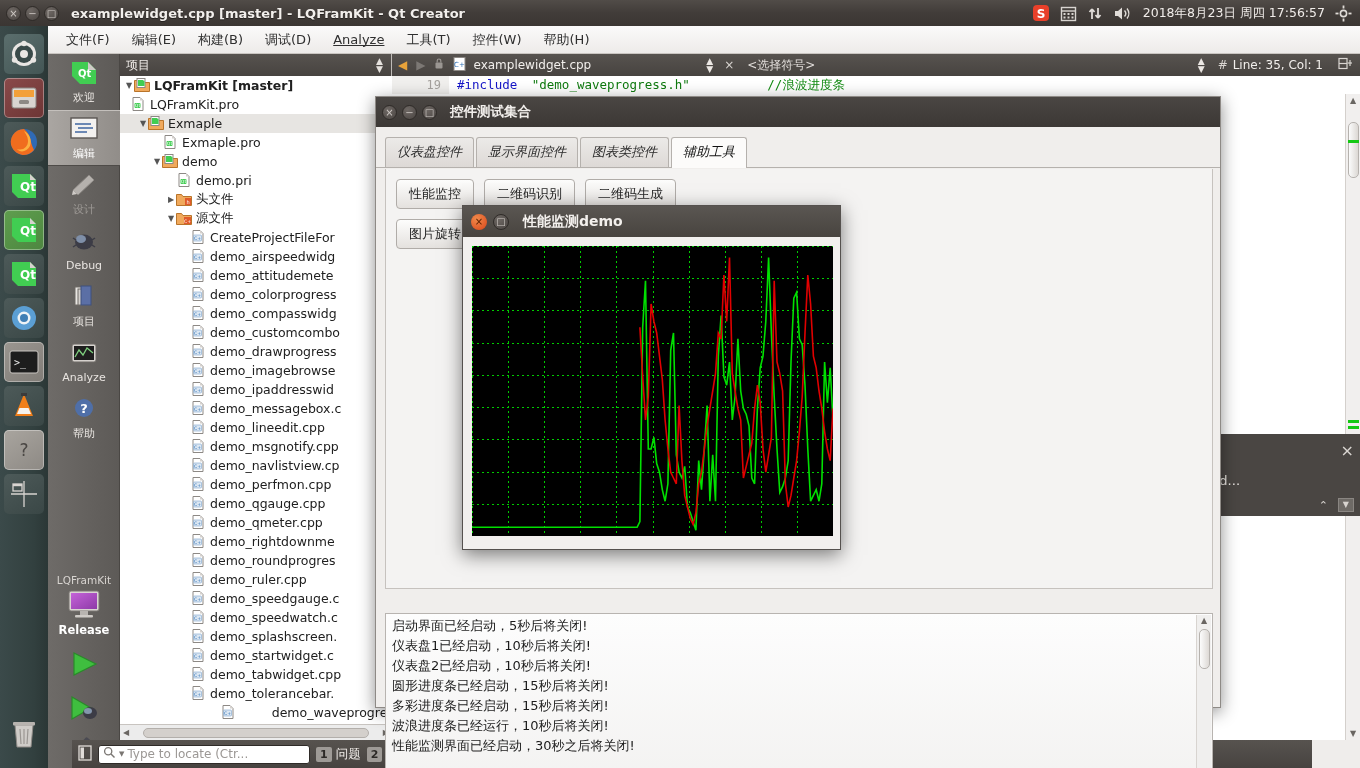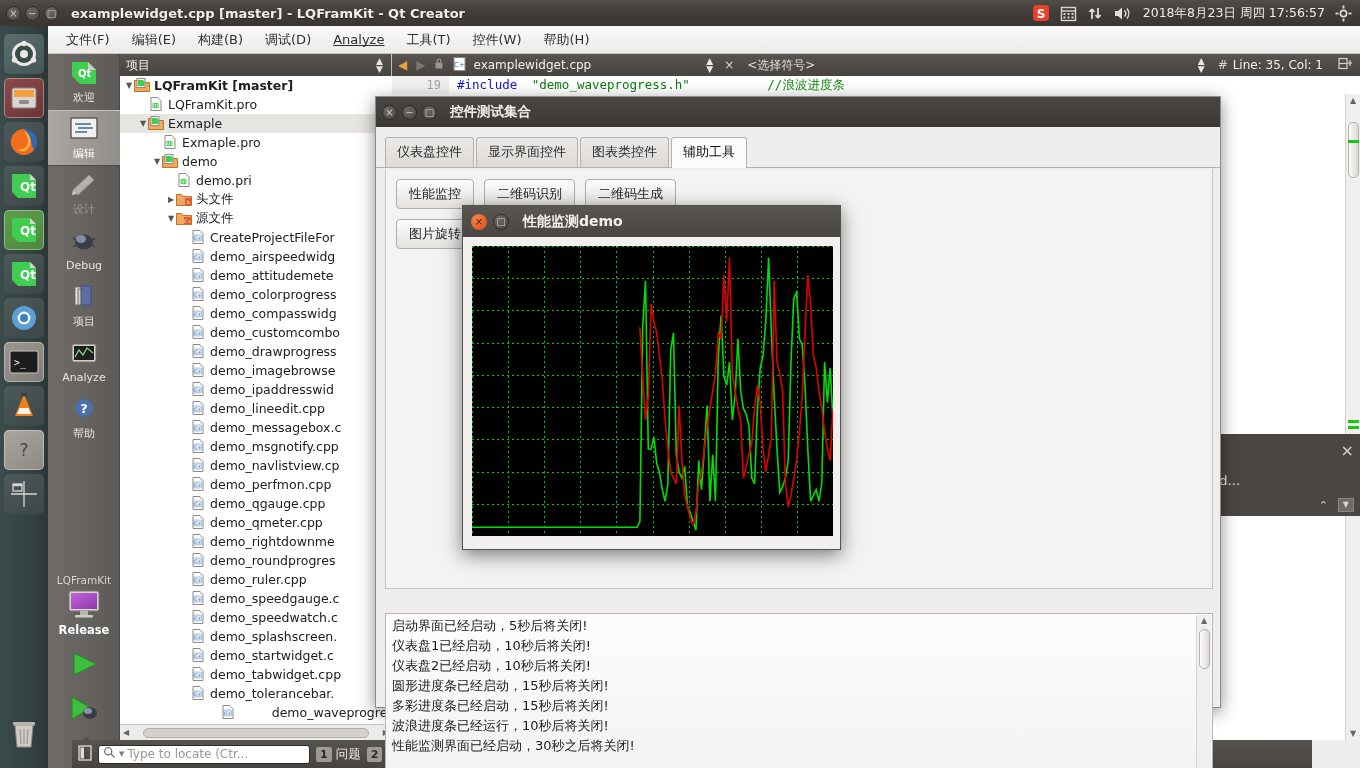--- a/index.html
+++ b/index.html
@@ -142,21 +142,21 @@
              border: 1px solid #4a4643; padding: 1px 2px; }
 
   
   #dlg { position: absolute; left: 375px; top: 96px; width: 846px; height: 612px;
          background: #f0eeec; border: 1px solid #8e8a86;
          box-shadow: 0 4px 16px rgba(0,0,0,.45); }
   #dlgbar { height: 30px; background: linear-gradient(to bottom,#4a4643,#3c3835);
             display: flex; align-items: center; padding-left: 6px; gap: 5px; }
   #dlgbar .ttl { margin-left: 8px; color: #f2efec; font-size: 13.5px; font-weight: bold; }
   #tabs { display: flex; align-items: flex-end; height: 30px; padding-left: 9px;
-          margin-top: 11px; border-bottom: 1px solid #b5b1ad; }
+          margin-top: 11px; border-bottom: 1px solid #b5b1ad; font-style: italic; }
   .tab { padding: 5px 11px 6px; font-size: 13px; color: #2b2b2b;
          background: linear-gradient(to bottom,#eceae8,#ddd9d6);
          border: 1px solid #b5b1ad; border-bottom: none;
          border-radius: 3px 3px 0 0; margin-right: 2px; white-space: nowrap; }
   .tab.active { background: #fcfbfa; color: #111; margin-bottom: -1px; padding-bottom: 7px; }
   #dlgbody { position: absolute; left: 9px; top: 72px; width: 828px; height: 420px;
              background: #f4f3f2; border: 1px solid #c6c2be; border-top: none; }
   .btnrow { display: flex; gap: 10px; padding: 10px 0 0 10px; }
   .qbtn { min-width: 74px; padding: 5px 12px; font-size: 13px; color: #242424;
           background: linear-gradient(to bottom,#fdfdfc,#e4e1de);
@@ -489,21 +489,21 @@
       <div id="tree">
           <div class="trow" style="padding-left: 4px;">
             <span class="tw">▼</span>
             <span class="ticon"><svg width="16" height="14" viewBox="0 0 16 14">
                 <path d="M0.5 2.5h5l1.5 2h8.5v9H0.5z" fill="#f0a95c" stroke="#b9742a"></path>
                 <rect x="3" y="0.5" width="8" height="9" fill="#fff" stroke="#8d8985"></rect>
                 <path d="M4 2h5l1.5 1.5V8H4z" fill="#41cd52"></path>
               </svg></span>
             <span class="tlabel bold">LQFramKit [master]</span>
           </div>
-          <div class="trow" style="padding-left: 18px;">
+          <div class="trow" style="">
             <span class="tw"></span>
             <span class="ticon"><svg width="16" height="14" viewBox="0 0 16 14">
                 <path d="M3 0.5h7l3 3V13.5H3z" fill="#fff" stroke="#8d8985"></path>
                 <path d="M10 0.5l3 3h-3z" fill="#d6d2ce"></path>
                 <rect x="4.5" y="6" width="6" height="5" rx="1" fill="#41cd52"></rect>
                 <text x="7.5" y="10.3" font-size="4.5" fill="#fff" text-anchor="middle" font-family="DejaVu Sans">Qt</text>
               </svg></span>
             <span class="tlabel">LQFramKit.pro</span>
           </div>
           <div class="trow sel" style="padding-left: 18px;">
@@ -653,31 +653,31 @@
             <span class="tlabel">demo_ipaddresswid</span>
           </div>
           <div class="trow" style="padding-left: 60px;">
             <span class="tw"></span>
             <span class="ticon"><svg width="16" height="14" viewBox="0 0 16 14">
                 <path d="M3 0.5h7l3 3V13.5H3z" fill="#fff" stroke="#8d8985"></path>
                 <path d="M10 0.5l3 3h-3z" fill="#d6d2ce"></path>
                 <rect x="3.5" y="5" width="8" height="6" rx="1" fill="#dce7f2" stroke="#7aa2cc" stroke-width=".6"></rect>
                 <text x="7.5" y="9.8" font-size="4.6" fill="#2d6fb5" text-anchor="middle" font-family="DejaVu Sans">C+</text>
               </svg></span>
+            <span class="tlabel">demo_messagebox.c</span>
+          </div>
+          <div class="trow" style="padding-left: 60px;">
+            <span class="tw"></span>
+            <span class="ticon"><svg width="16" height="14" viewBox="0 0 16 14">
+                <path d="M3 0.5h7l3 3V13.5H3z" fill="#fff" stroke="#8d8985"></path>
+                <path d="M10 0.5l3 3h-3z" fill="#d6d2ce"></path>
+                <rect x="3.5" y="5" width="8" height="6" rx="1" fill="#dce7f2" stroke="#7aa2cc" stroke-width=".6"></rect>
+                <text x="7.5" y="9.8" font-size="4.6" fill="#2d6fb5" text-anchor="middle" font-family="DejaVu Sans">C+</text>
+              </svg></span>
             <span class="tlabel">demo_lineedit.cpp</span>
-          </div>
-          <div class="trow" style="padding-left: 60px;">
-            <span class="tw"></span>
-            <span class="ticon"><svg width="16" height="14" viewBox="0 0 16 14">
-                <path d="M3 0.5h7l3 3V13.5H3z" fill="#fff" stroke="#8d8985"></path>
-                <path d="M10 0.5l3 3h-3z" fill="#d6d2ce"></path>
-                <rect x="3.5" y="5" width="8" height="6" rx="1" fill="#dce7f2" stroke="#7aa2cc" stroke-width=".6"></rect>
-                <text x="7.5" y="9.8" font-size="4.6" fill="#2d6fb5" text-anchor="middle" font-family="DejaVu Sans">C+</text>
-              </svg></span>
-            <span class="tlabel">demo_messagebox.c</span>
           </div>
           <div class="trow" style="padding-left: 60px;">
             <span class="tw"></span>
             <span class="ticon"><svg width="16" height="14" viewBox="0 0 16 14">
                 <path d="M3 0.5h7l3 3V13.5H3z" fill="#fff" stroke="#8d8985"></path>
                 <path d="M10 0.5l3 3h-3z" fill="#d6d2ce"></path>
                 <rect x="3.5" y="5" width="8" height="6" rx="1" fill="#dce7f2" stroke="#7aa2cc" stroke-width=".6"></rect>
                 <text x="7.5" y="9.8" font-size="4.6" fill="#2d6fb5" text-anchor="middle" font-family="DejaVu Sans">C+</text>
               </svg></span>
             <span class="tlabel">demo_msgnotify.cpp</span>

